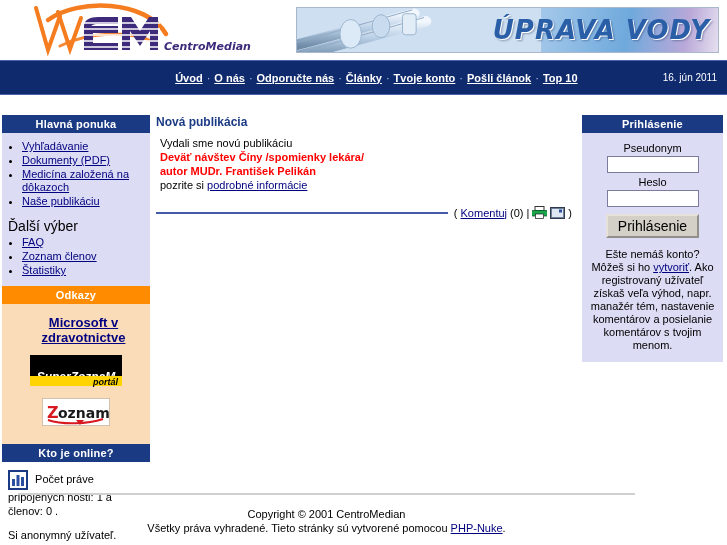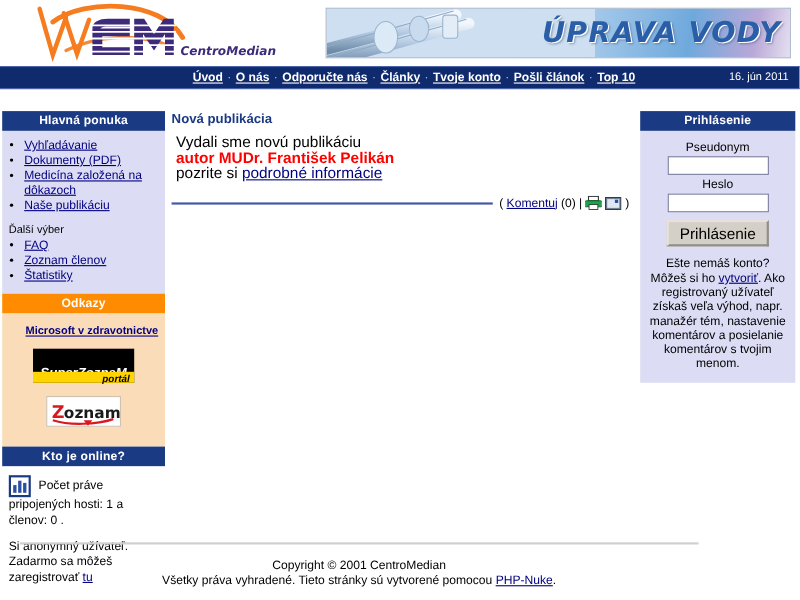--- a/index.html
+++ b/index.html
@@ -53,21 +53,21 @@
     font-style: italic;
     font-size: 26px;
     letter-spacing: 1px;
     color: #2a5fa8;
     text-shadow: 1px 1px 0 #ffffff, 2px 2px 2px rgba(20,40,90,.35);
     white-space: nowrap;
   }
 
   
   .navbar {
-    height: 21px;
+    height: 35px;
     background: #102a6e;
     border-top: 1px solid #4a63a8;
     border-bottom: 1px solid #4a63a8;
     display: flex;
     align-items: center;
     position: relative;
   }
   .navbar .links {
     flex: 1 1 auto;
     text-align: center;
@@ -111,23 +111,23 @@
   .blk-head.orange { background: #ff8c00; color:#ffffff; }
   .blk-body {
     background: #dcdcf4;
     padding: 5px 4px 8px 4px;
   }
   .blk-body.peach { background: #fbdcb8; text-align: center; padding-bottom: 10px;}
 
   ul.menu { margin: 2px 0 0 0; padding-left: 16px; list-style: disc; }
   ul.menu li { margin: 1px 0; line-height: 13px; }
   ul.menu li a { color: #000080; font-size: 11px; }
-  .subhead { margin: 10px 0 2px 2px; font-size: 10px; color: #000; }
-
-  .link-ms { display:block; font-size: 10px; font-weight: bold; color:#000080; margin: 6px 0 10px 15px;}
+  .subhead { margin: 10px 0 2px 2px; font-size: 14px; color: #000; }
+
+  .link-ms { display:block; font-size: 13px; font-weight: bold; color:#000080; margin: 6px 0 10px 15px;}
 
   .logo-sz { width: 92px; height: 31px; margin: 0 auto 12px auto; position: relative; background:#000; }
   .logo-sz .t1 {
     position:absolute; left: 0; right:0; top: 15px; text-align:center;
     color:#ffffff; font-style: italic; font-weight: bold; font-size: 12px;
     font-family: "Liberation Sans", sans-serif;
   }
   .logo-sz .band {
     position:absolute; left:0; right:0; bottom:0; height: 10px; background:#ffd400;
   }
@@ -145,21 +145,21 @@
   .online-body { background:#ffffff; padding: 8px 4px 8px 6px; font-size: 11px; line-height: 14px;}
   .chart-ico { width: 20px; height: 20px; border: 2px solid #1b3a84; background:#ffffff; display:inline-block; vertical-align: middle; position: relative; margin-right: 4px;}
 
   
   h2.story-title {
     margin: 0 0 7px 0;
     font-size: 12px;
     font-weight: bold;
     color: #1b3a84;
   }
-  .story-body { font-size: 14px; line-height: 14px; padding-left: 4px; }
+  .story-body { font-size: 11px; line-height: 14px; padding-left: 4px; }
   .story-body .red { color: #ff0000; font-weight: bold; }
   .story-body a { color: #000080; }
   .story-foot {
     display: flex; align-items: center;
     margin-top: 14px;
   }
   .story-foot .rule {
     flex: 1 1 auto; height: 2px;
     background: #4459a8;
     margin-right: 6px;
@@ -325,20 +325,21 @@
           <span>Si anonymný užívateľ. Zadarmo sa môžeš zaregistrovať </span><a href="#">tu</a>
         </div>
       </div>
 
     </div>
 
     <div class="col-mid">
       <h2 class="story-title">Nová publikácia</h2>
       <div class="story-body">
         <div>Vydali sme novú publikáciu</div>
+        <div class="red">Deväť návštev Číny /spomienky lekára/</div>
         <div class="red">autor MUDr. František Pelikán</div>
         <div><span>pozrite si </span><a href="#">podrobné informácie</a></div>
       </div>
 
       <div class="story-foot">
         <div class="rule"></div>
         <div class="meta">
           <span>( </span>
             <a href="#">Komentuj</a>
           <span>(0)</span>

